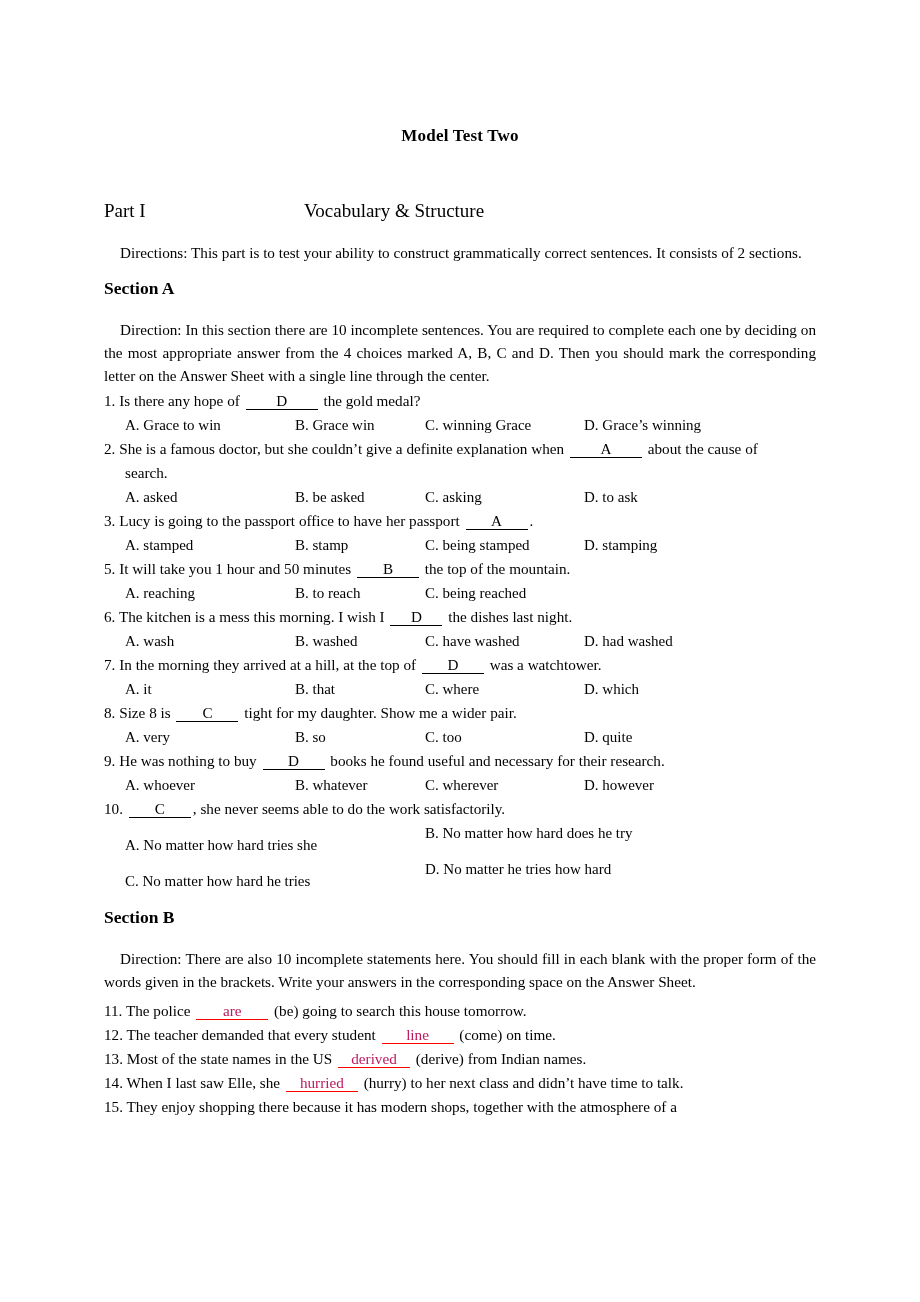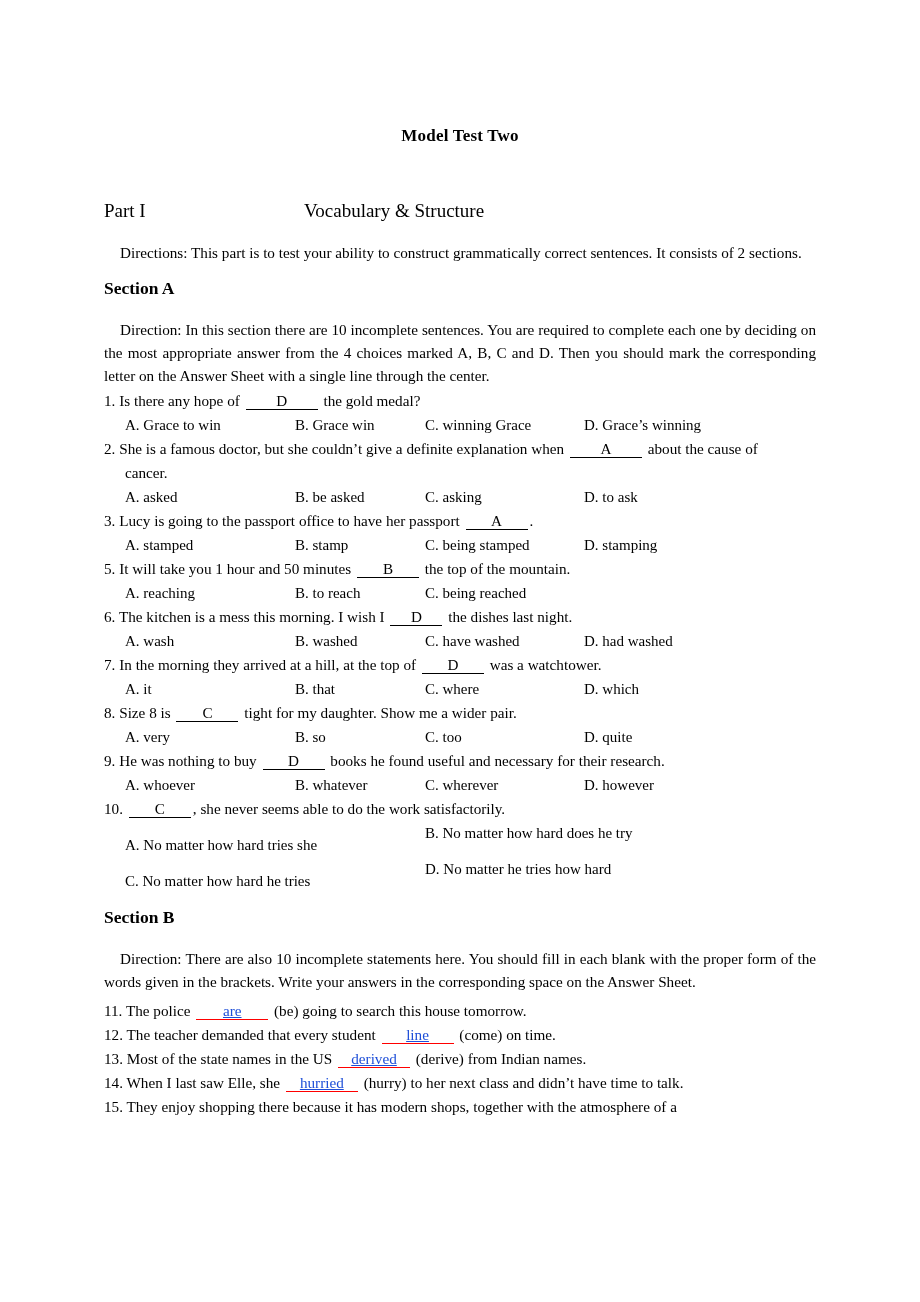--- a/index.html
+++ b/index.html
@@ -81,23 +81,22 @@
     text-align: center;
     border-bottom: 1.3px solid #000000;
     line-height: 17px;
     margin: 0 2px;
     vertical-align: baseline;
   }
   .blank.w-sm { min-width: 52px; }
   .blank.w-md { min-width: 62px; }
   .blank.w-lg { min-width: 72px; }
   .blank.red-ans {
-    color: #1d4ed8;
+    color: #be185d;
     border-bottom: 1.3px solid #ff0000;
-    text-decoration: underline;
   }
   .options {
     display: flex;
     font-size: 15px;
     line-height: 24px;
     padding-left: 21px;
     font-family: Liberation Serif, serif;
   }
   .options .opt-a { flex: 0 0 170px; }
   .options .opt-b { flex: 0 0 130px; }
@@ -136,21 +135,21 @@
       <div class="options">
         <div class="opt-a">A. Grace to win</div>
         <div class="opt-b">B. Grace win</div>
         <div class="opt-c">C. winning Grace</div>
         <div class="opt-d">D. Grace’s winning</div>
       </div>
     </div>
 
     <div class="q">
       <div class="q-stem"><span>2.</span><span> She is a famous doctor, but she couldn’t give a definite explanation when </span><span class="blank w-lg">A</span><span> about the cause of</span></div>
-      <div class="q-cont">cancer.</div>
+      <div class="q-cont">search.</div>
       <div class="options">
         <div class="opt-a">A. asked</div>
         <div class="opt-b">B. be asked</div>
         <div class="opt-c">C. asking</div>
         <div class="opt-d">D. to ask</div>
       </div>
     </div>
 
     <div class="q">
       <div class="q-stem nojust"><span>3.</span><span> Lucy is going to the passport office to have her passport </span><span class="blank w-md">A</span><span>.</span></div>

